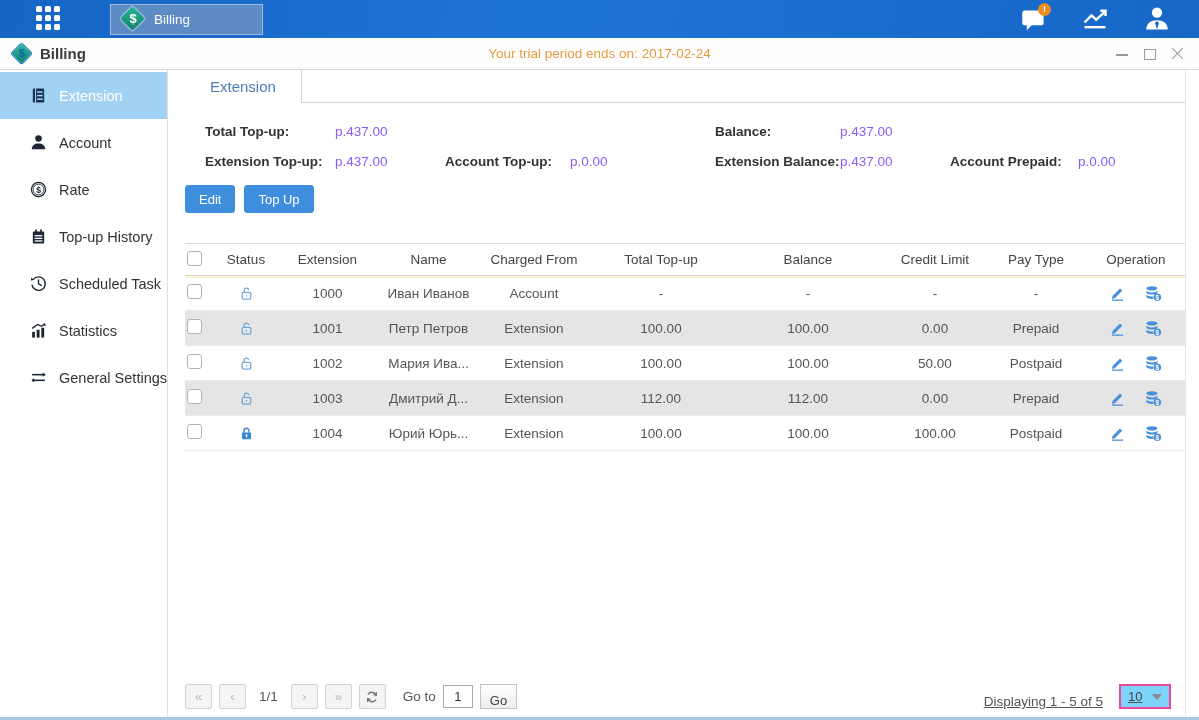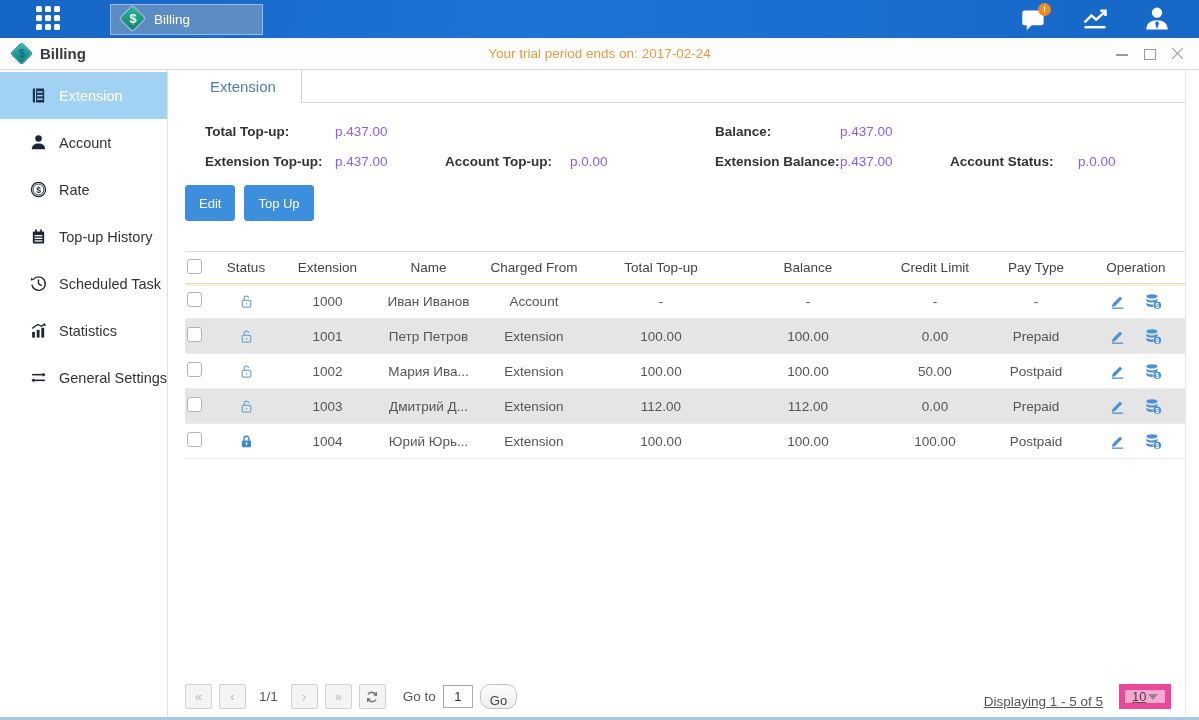--- a/index.html
+++ b/index.html
@@ -44,21 +44,21 @@
   .content { position:relative; flex:1; border-right:1px solid #e8e8e8; margin-right:13px; padding:0 0 0 17px; }
   .tabstrip { display:flex; height:33px; }
   .tab { padding:0 25px; display:flex; align-items:center; color:#4a7fbc; font-size:15px; border-right:1px solid #d5d5d5; cursor:pointer; background:#fff; }
   .tab-rest { flex:1; border-bottom:1px solid #d5d5d5; }
 
   .summary { margin-top:13px; display:grid; grid-template-columns:130px 110px 125px 145px 125px 110px 128px auto; grid-auto-rows:30px; align-items:center; font-size:13.5px;margin-left:20px; }
   .slabel { font-weight:bold; color:#333; }
   .sval { color:#8b5cf6; }
 
   .actions { margin-top:9px; display:flex; gap:9px; }
-  .btn-blue { height:36px; padding:0 13px; background:#3e8ede; border:1px solid #3e8ede; border-radius:3px; color:#fff; font-size:13px; font-family:"Liberation Sans",sans-serif; cursor:pointer; }
+  .btn-blue { height:28px; padding:0 13px; background:#3e8ede; border:1px solid #3e8ede; border-radius:3px; color:#fff; font-size:13px; font-family:"Liberation Sans",sans-serif; cursor:pointer; }
 
   
   .tbl { margin-top:30px; width:1000px; }
   .thead,.trow { display:grid; grid-template-columns:32px 58px 105px 97px 114px 140px 154px 100px 102px 98px; align-items:center; }
   .thead { height:33px; border-top:1px solid #dcdcdc; border-bottom:1px solid #dcdcdc; font-size:13.5px; color:#444; }
   .thead .th { text-align:center; }
   .trow { height:35px; border-bottom:1px solid #ececec; font-size:13.5px; color:#555; }
   .trow.alt { background:#e5e5e5; }
   .trow.first { box-shadow:inset 0 2px 0 #fbf3cd; }
   .td { text-align:center; }
@@ -68,23 +68,23 @@
   .opcell { gap:18px; }
   .opcell svg { cursor:pointer; }
 
   
   .pager { position:absolute; left:17px; right:14px; bottom:8px; display:flex; align-items:center; gap:7px; font-size:13.5px; color:#555; }
   .pbtn { width:27px; height:25px; background:#f4f4f4; border:1px solid #d2d2d2; border-radius:2px; color:#b9b9b9; font-size:13px; display:flex; align-items:center; justify-content:center; cursor:pointer; }
   .pbtn.icon { color:#777; }
   .pageno { margin:0 6px; color:#555; }
   .goto-label { margin-left:10px; }
   .goto-input { width:30px; height:23px; border:1px solid #a9a9a9; text-align:center; font-size:13px; color:#333; font-family:"Liberation Sans",sans-serif; }
-  .go-btn { height:25px; padding:8px 9px; background:linear-gradient(#fdfdfd,#eee); border:1px solid #c3c3c3; border-radius:10px; font-size:13px; color:#444; cursor:pointer; font-family:"Liberation Sans",sans-serif; }
+  .go-btn { height:25px; padding:8px 9px; background:linear-gradient(#fdfdfd,#eee); border:1px solid #c3c3c3; border-radius:0; font-size:13px; color:#444; cursor:pointer; font-family:"Liberation Sans",sans-serif; }
   .pager-right { margin-left:auto; display:flex; align-items:flex-end; gap:16px;text-decoration:underline; }
-  .psize { width:52px; height:25px; border:6px solid #ec4899; background:#f9a8d4; display:flex; align-items:center; padding:0 7px; justify-content:space-between; cursor:pointer; color:#444; font-size:13px; }
+  .psize { width:52px; height:25px; border:2px solid #ec4899; background:#7dd3fc; display:flex; align-items:center; padding:0 7px; justify-content:space-between; cursor:pointer; color:#444; font-size:13px; }
   .caret { width:0; height:0; border-left:5px solid transparent; border-right:5px solid transparent; border-top:6px solid #8a8a8a; }
 
   .bottom-strip { height:3px; background:#a9c7e2; }
 </style>
 </head>
 <body>
 
 <div class="topbar">
   <div class="grid-btn">
     <i></i>
@@ -222,21 +222,21 @@
       <div class="sval">p.437.00</div>
       <div></div>
       <div></div>
 
       <div class="slabel">Extension Top-up:</div>
       <div class="sval">p.437.00</div>
       <div class="slabel">Account Top-up:</div>
       <div class="sval">p.0.00</div>
       <div class="slabel">Extension Balance:</div>
       <div class="sval">p.437.00</div>
-      <div class="slabel">Account Status:</div>
+      <div class="slabel">Account Prepaid:</div>
       <div class="sval">p.0.00</div>
     </div>
 
     <div class="actions">
       <button class="btn-blue">Edit</button>
       <button class="btn-blue">Top Up</button>
     </div>
 
     <div class="tbl">
       <div class="thead">

